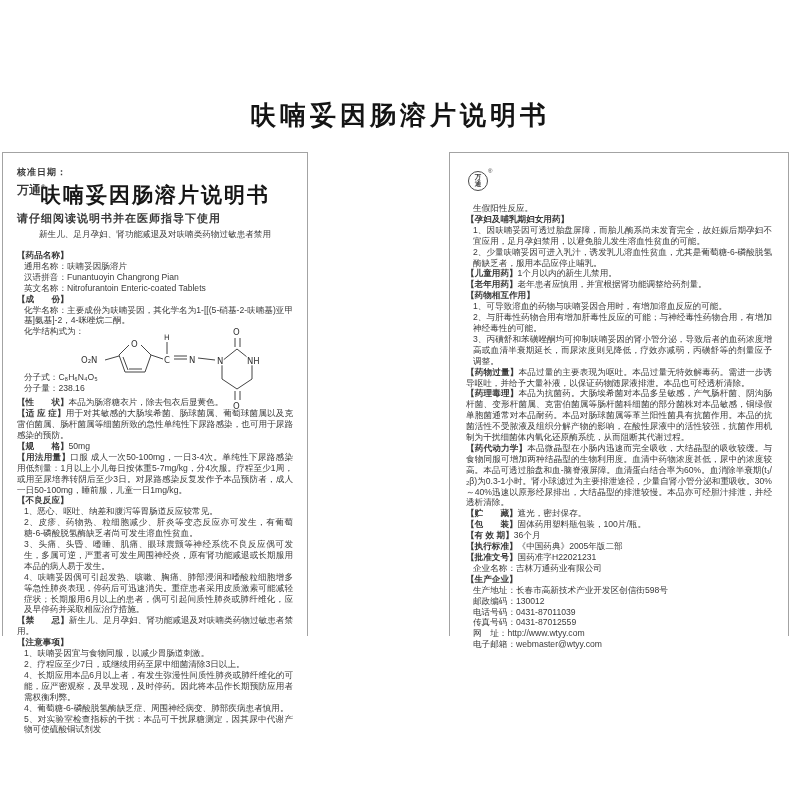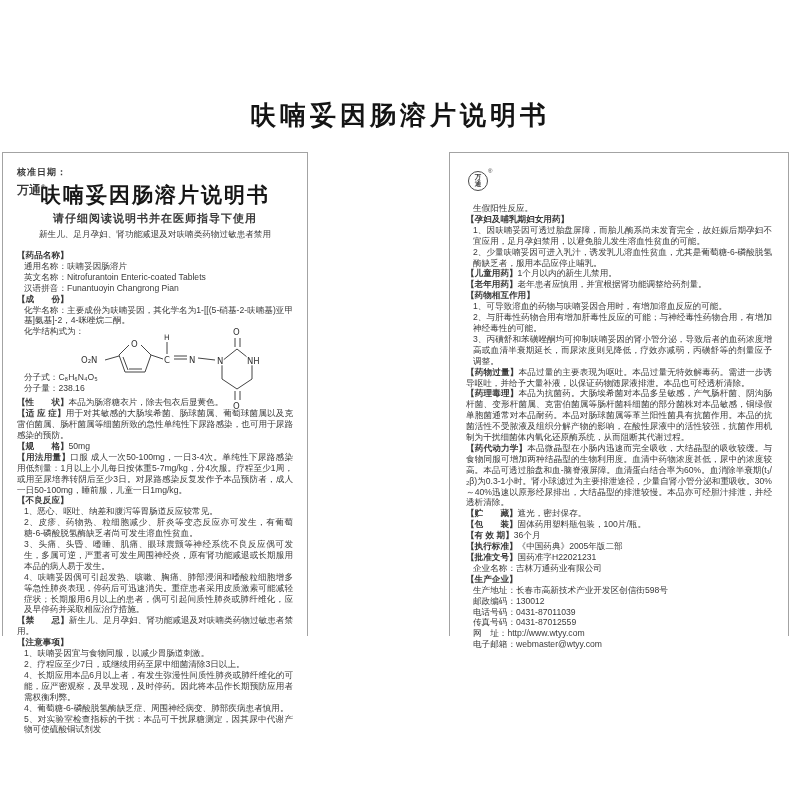--- a/index.html
+++ b/index.html
@@ -27,21 +27,21 @@
   .page.right{ left:449px; width:340px; padding:0 16px; }
 
   .approval{ margin-top:13px; font-size:9px; font-weight:bold; letter-spacing:1px;}
   .hdr{ position:relative; }
   .brand{ position:absolute; left:0; top:1px; font-size:12px; font-weight:bold; }
   .reg{ font-size:6px; vertical-align:super; }
   .page-h1{
     text-align:center; font-size:21px; font-weight:bold; letter-spacing:2px;
     margin-top:2px; color:#161616; font-family:"Liberation Serif", serif;
   }
-  .page-h2{ text-align:center; font-size:11px; font-weight:bold; letter-spacing:1px; margin-top:2px;}
+  .page-h2{ font-size:11px; font-weight:bold; letter-spacing:1px; margin-top:2px;}
   .page-h3{ text-align:center; font-size:8.6px; font-weight:normal; margin-top:3px;}
 
   .body{ font-size:8.6px; line-height:10.9px; margin-top:9px; text-align:justify;}
   .line.ind{ padding-left:7px; }
   .line b{ font-weight:bold; }
 
   .chem-block{ position:relative; height:60px; }
   .chem-svg{ position:absolute; left:62px; top:-14px; }
   .chem-svg text{ font-family:"DejaVu Sans", sans-serif; fill:#333;
     paint-order:stroke; stroke:#ffffff; stroke-width:2.5px; }
@@ -66,22 +66,22 @@
   <div class="hdr">
     <span class="brand"><span>万通</span><sup class="reg">®</sup></span>
     <div class="page-h1">呋喃妥因肠溶片说明书</div>
     <div class="page-h2">请仔细阅读说明书并在医师指导下使用</div>
     <div class="page-h3">新生儿、足月孕妇、肾功能减退及对呋喃类药物过敏患者禁用</div>
   </div>
   <div class="body">
     <div>
         <div class="line sect"><b>【药品名称】</b></div>
         <div class="line ind">通用名称：呋喃妥因肠溶片</div>
+        <div class="line ind">汉语拼音：Funantuoyin Changrong Pian</div>
         <div class="line ind">英文名称：Nitrofurantoin Enteric-coated Tablets</div>
-        <div class="line ind">汉语拼音：Funantuoyin Changrong Pian</div>
         <div class="line sect"><b>【成　　份】</b></div>
         <div class="line ind">化学名称：主要成份为呋喃妥因，其化学名为1-[[(5-硝基-2-呋喃基)亚甲基]氨基]-2，4-咪唑烷二酮。</div>
         <div class="line ind">化学结构式为：</div>
       </div>
 
     <div class="chem-block">
       <svg class="chem-svg" width="238" height="88" viewBox="0 0 238 88">
         <g stroke="#444" stroke-width="1" fill="none">
 
           <line x1="26" y1="37" x2="40" y2="33"></line>

